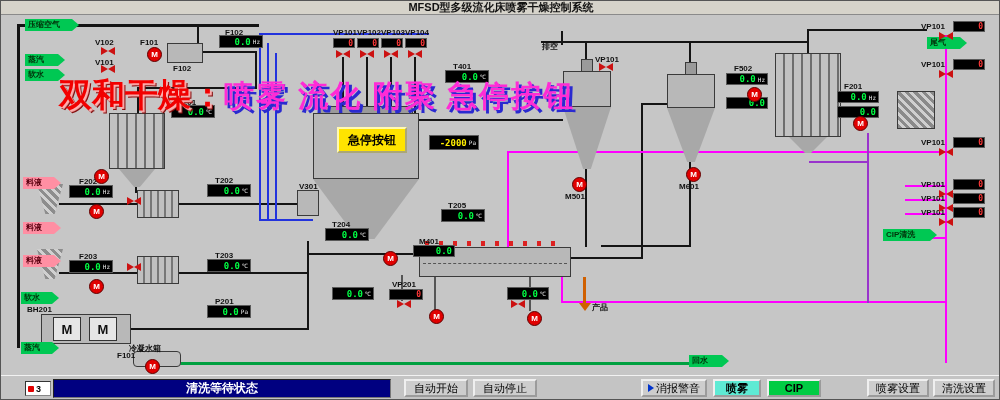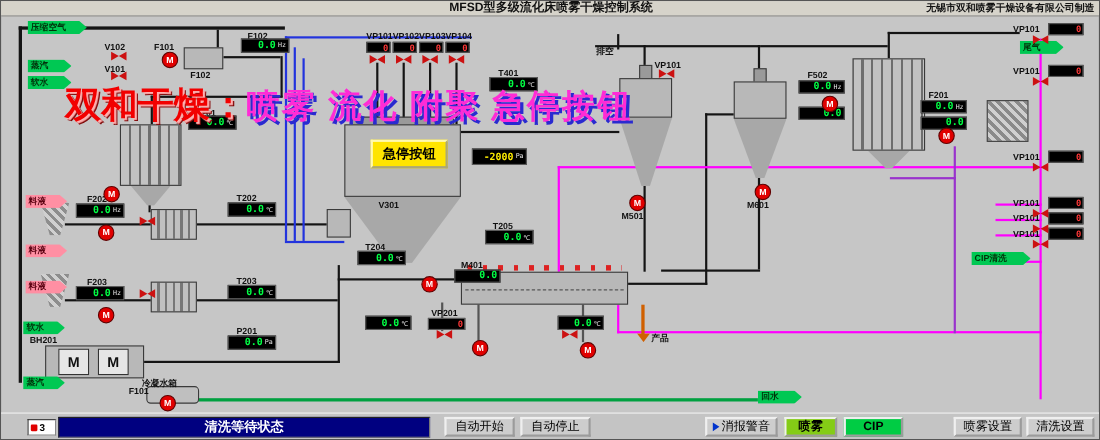--- a/index.html
+++ b/index.html
@@ -61,33 +61,32 @@
     border-top:1px solid #f2f2f2;z-index:30;}
   .counter{position:absolute;left:24px;top:380px;width:26px;height:15px;background:#fff;border:1px inset #888;
     display:flex;align-items:center;gap:2px;padding:0 2px;font:bold 9px "Liberation Sans",sans-serif;
     box-sizing:border-box;z-index:35;cursor:pointer;}
   .cicon{width:6px;height:6px;background:#e00000;border-radius:1px;}
   .status{position:absolute;left:52px;top:378px;width:338px;height:19px;background:#000080;border:1px inset #777;
     box-sizing:border-box;color:#ffffff;font:bold 12px/17px "Liberation Sans",sans-serif;text-align:center;z-index:35;}
   .btn{position:absolute;top:378px;height:18px;background:#cdcdcd;border:2px outset #efefef;
     font:11px/14px "Liberation Sans",sans-serif;color:#000;display:flex;align-items:center;justify-content:center;
     box-sizing:border-box;z-index:35;cursor:pointer;white-space:nowrap;}
-  .btn.spray{background:#84cc16;font-weight:bold;text-align:right;}
+  .btn.spray{background:#5eead4;font-weight:bold;text-align:right;}
   .btn.cip{background:#00cc44;font-weight:bold;}
   .spk{width:0;height:0;border-top:4px solid transparent;border-bottom:4px solid transparent;
     border-left:6px solid #0033cc;margin-right:2px;}
 </style>
 </head>
 <body>
 
 <div class="screen">
 
   <div class="titlebar">
     <div class="ttl">MFSD型多级流化床喷雾干燥控制系统</div>
-    <div class="mfr">无锡市双和喷雾干燥设备有限公司制造</div>
   </div>
 
   <div id="diagram">
     <div class="estop">急停按钮</div>
   <div class="pipe" style="left: 16px; top: 23px; width: 242px; height: 3px; background: rgb(20, 20, 20);"></div>
       <div class="pipe" style="left: 16px; top: 23px; width: 3px; height: 324px; background: rgb(20, 20, 20);"></div>
       <div class="pipe" style="left: 196px; top: 26px; width: 2px; height: 17px; background: rgb(20, 20, 20);"></div>
       <div class="pipe" style="left: 202px; top: 50px; width: 52px; height: 2px; background: rgb(20, 20, 20);"></div>
       <div class="pipe" style="left: 254px; top: 50px; width: 2px; height: 37px; background: rgb(20, 20, 20);"></div>
       <div class="pipe" style="left: 136px; top: 86px; width: 120px; height: 2px; background: rgb(20, 20, 20);"></div>
@@ -173,21 +172,21 @@
       <div class="lbl" style="left: 177px; top: 97px;">T201</div>
       <div class="lbl" style="left: 332px; top: 27px;">VP101</div>
       <div class="lbl" style="left: 356px; top: 27px;">VP102</div>
       <div class="lbl" style="left: 380px; top: 27px;">VP103</div>
       <div class="lbl" style="left: 404px; top: 27px;">VP104</div>
       <div class="lbl" style="left: 452px; top: 61px;">T401</div>
       <div class="lbl" style="left: 541px; top: 41px;">排空</div>
       <div class="lbl" style="left: 594px; top: 54px;">VP101</div>
       <div class="lbl" style="left: 214px; top: 175px;">T202</div>
       <div class="lbl" style="left: 78px; top: 176px;">F202</div>
-      <div class="lbl" style="left: 298px; top: 181px; margin-left: 45px;">V301</div>
+      <div class="lbl" style="left: 298px; top: 181px;">V301</div>
       <div class="lbl" style="left: 214px; top: 250px;">T203</div>
       <div class="lbl" style="left: 78px; top: 251px;">F203</div>
       <div class="lbl" style="left: 331px; top: 219px;">T204</div>
       <div class="lbl" style="left: 447px; top: 200px;">T205</div>
       <div class="lbl" style="left: 214px; top: 296px; text-decoration: underline;">P201</div>
       <div class="lbl" style="left: 418px; top: 236px;">M401</div>
       <div class="lbl" style="left: 391px; top: 279px;">VP201</div>
       <div class="lbl" style="left: 564px; top: 191px;">M501</div>
       <div class="lbl" style="left: 678px; top: 181px;">M601</div>
       <div class="lbl" style="left: 733px; top: 63px;">F502</div>

